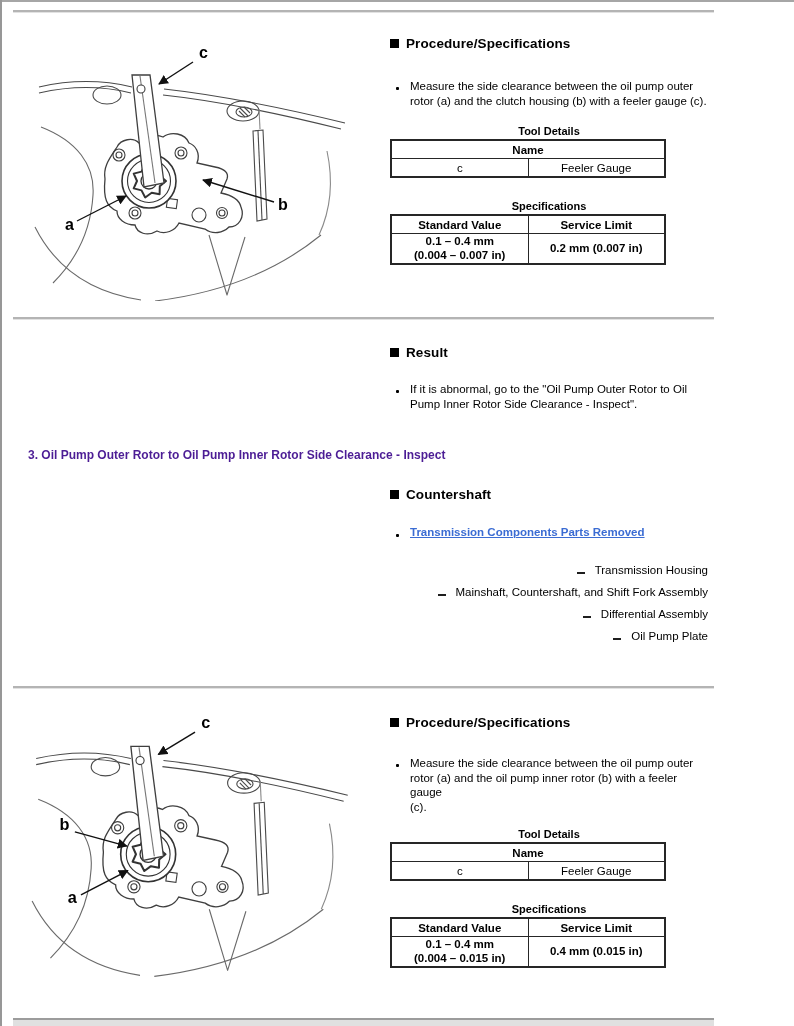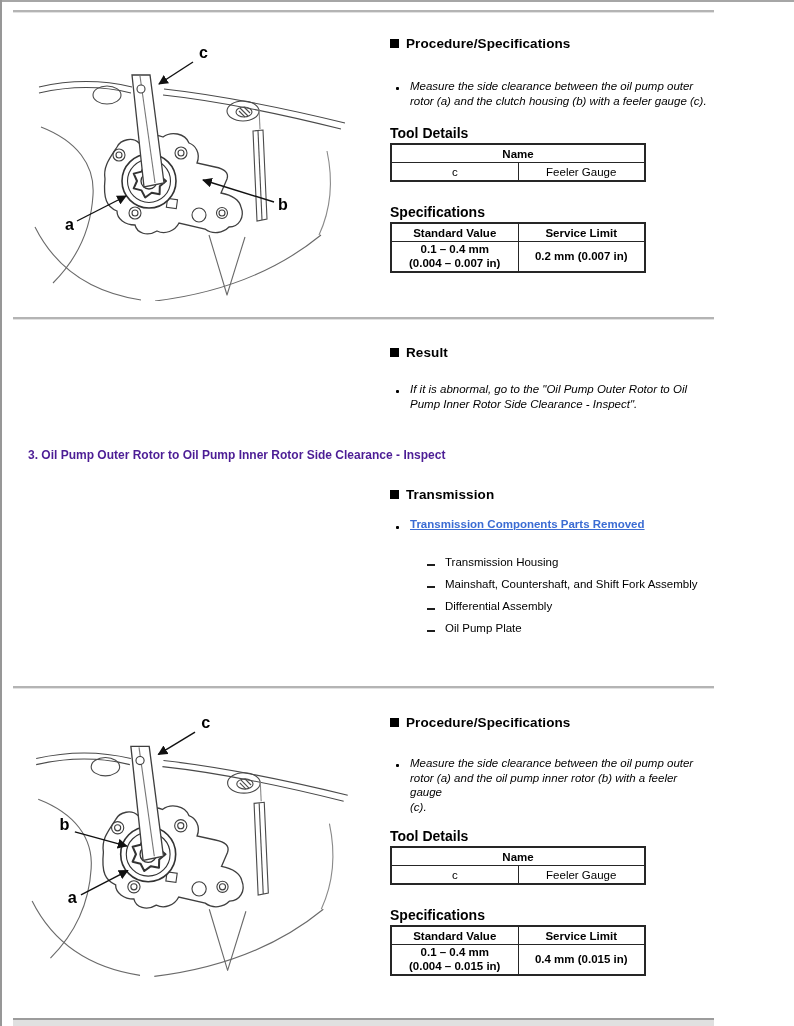--- a/index.html
+++ b/index.html
@@ -16,36 +16,36 @@
   .figure svg{display:block;}
 
   .col{position:absolute;left:390px;width:318px;}
 
   .sec-heading{display:flex;align-items:center;}
   .sq{width:9px;height:9px;background:#000;margin-right:7px;flex:0 0 auto;}
   .sec-heading .ht{font-size:13.5px;font-weight:bold;letter-spacing:0.1px;}
 
   .bullet{display:flex;}
   .dot{width:3px;height:3px;background:#000;border-radius:1px;margin:8px 11px 0 6px;flex:0 0 auto;}
-  .btext{font-size:11.5px;line-height:14.5px;white-space:pre-line;font-style:italic;}
-
-  .tbl-label{font-size:14px;font-weight:bold;}
-  table.tbl{border-collapse:collapse;width:256px;table-layout:fixed;margin-top:2px;}
+  .btext{font-size:11.5px;line-height:14.5px;white-space:pre-line;}
+
+  .tbl-label{font-size:11px;font-weight:bold;text-align:center;}
+  table.tbl{border-collapse:collapse;width:276px;table-layout:fixed;margin-top:2px;}
   table.tbl td,table.tbl th{border:1px solid #262626;text-align:center;vertical-align:middle;
     font-size:11.5px;padding:1px 2px;height:15px;}
   table.tbl{border:2px solid #262626;}
   table.tbl th{font-weight:bold;}
   .bold-cell{font-weight:bold;line-height:13.5px;}
 
   .step-title{position:absolute;left:28px;font-size:12px;font-weight:bold;color:#4c1d95;}
 
   .link{font-size:11.5px;font-weight:bold;color:#3b6cd3;text-decoration:underline;cursor:pointer;}
 
   .dash-list{margin-top:0;}
-  .ditem{display:flex;margin-bottom:9px;}
+  .ditem{display:flex;margin-bottom:9px;justify-content:flex-end;}
   .dash{width:8px;height:2px;background:#1e1e1e;margin:8px 10px 0 0;flex:0 0 auto;}
   .dtext{font-size:11.5px;line-height:13px;}
 
   .fig-label{font-weight:bold;font-size:16px;}
 </style>
 </head>
 <body>
 
 <div class="top-edge"></div>
 <div class="left-edge"></div>
@@ -171,23 +171,23 @@
     <span class="btext">If it is abnormal, go to the "Oil Pump Outer Rotor to Oil
 Pump Inner Rotor Side Clearance - Inspect".</span>
   </div>
 </div>
 
 <div class="step-title" style="top:448px">3. Oil Pump Outer Rotor to Oil Pump Inner Rotor Side Clearance - Inspect</div>
 
 <div class="col" style="top:487px">
   <div class="sec-heading">
     <span class="sq"></span>
-    <span class="ht">Transmission</span>
-  </div>
-  <div class="bullet" style="margin-top:16px">
+    <span class="ht">Countershaft</span>
+  </div>
+  <div class="bullet" style="margin-top:24px">
     <span class="dot"></span>
     <a class="link">Transmission Components Parts Removed</a>
   </div>
   <div class="dash-list" style="margin-top:26px;margin-left:37px">
     <div class="ditem">
       <span class="dash"></span>
       <span class="dtext">Transmission Housing</span>
     </div>
     <div class="ditem">
       <span class="dash"></span>

